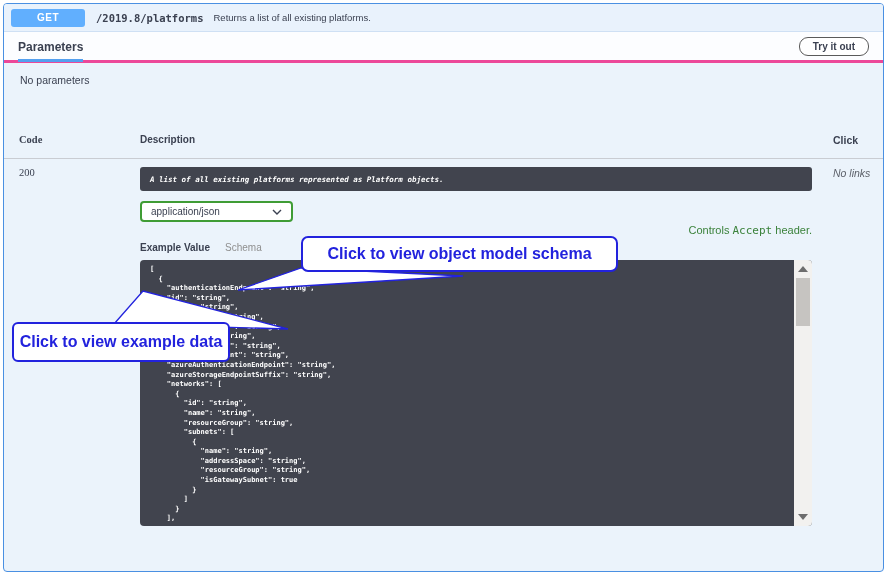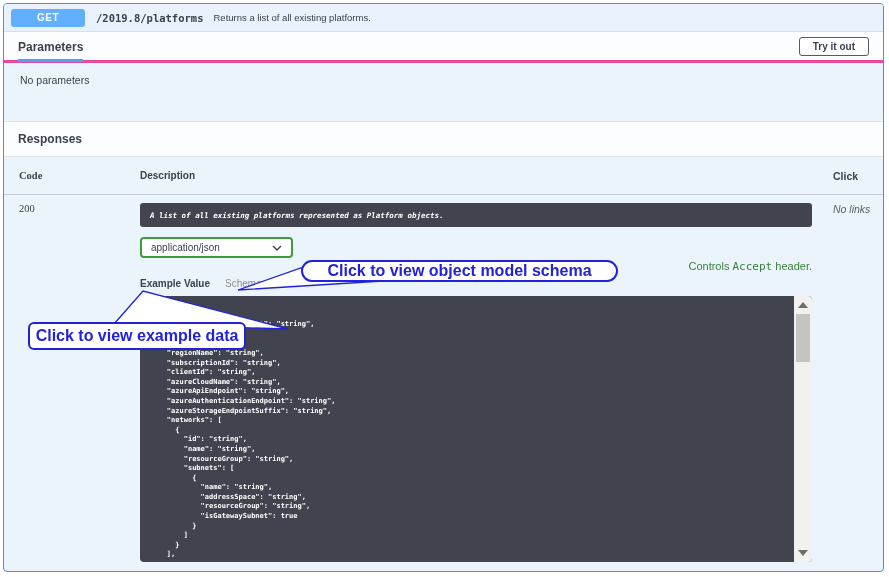--- a/index.html
+++ b/index.html
@@ -11,21 +11,21 @@
   .summary { height:28px; background:#e9f2fc; border-bottom:1px solid #cfe0f4; display:flex; align-items:center; padding-left:7px; }
   .badge-get { width:74px; height:18px; background:#61affe; color:#fff; font-weight:bold; font-size:10px; letter-spacing:.5px; border-radius:3px; display:flex; align-items:center; justify-content:center; cursor:pointer; }
   .path { margin-left:11px; font-family:"DejaVu Sans Mono", monospace; font-weight:bold; font-size:10.5px; color:#3b4151; }
   .path .ver { letter-spacing:0; }
   .summary-desc { margin-left:10px; font-size:9.5px; color:#3b4151; }
 
   
   .sec-head { background:#fcfdff; display:flex; align-items:center; justify-content:space-between; padding:0 14px; }
   .params-head { height:31px; border-bottom:3px solid #ec4899; align-items:flex-start; }
   .params-title { font-size:12px; font-weight:bold; padding:8px 0 5px 0; border-bottom:3px solid #54a0ef; }
-  .tryout-btn { margin-top:5px; background:#fff; border:1.5px solid #5a5a5a; border-radius:3px; font-size:10px; font-weight:bold; color:#3b4151; padding:3px 13px; cursor:pointer; }
+  .tryout-btn { margin-top:5px; background:#fff; border:1.5px solid #5a5a5a; border-radius:9px; font-size:10px; font-weight:bold; color:#3b4151; padding:3px 13px; cursor:pointer; }
 
   .params-body { height:58px; background:#ebf3fb; padding:11px 16px; font-size:10.5px; }
 
   .resp-head { height:36px; background:#fcfdff; border-top:1px solid #dde2e8; border-bottom:1px solid #e2e6ea; }
   .resp-title { font-size:12px; font-weight:bold; }
 
   .resp-body { background:#ebf3fb; }
   .thead { display:flex; height:38px; align-items:center; border-bottom:1px solid #c9ccd2; }
   .trow { display:flex; align-items:flex-start; padding-top:8px; }
   .c-code { width:136px; padding-left:15px; font-size:10.5px;font-family:Liberation Serif, serif; }
@@ -49,22 +49,22 @@
   .codeblock pre { padding:5px 0 0 10px; font-family:"DejaVu Sans Mono", monospace; font-weight:bold; font-size:7px; line-height:9.6px; color:#fff; white-space:pre; }
   .sb { position:absolute; top:0; right:0; bottom:0; width:18px; background:#f2f1ef; }
   .sb-up, .sb-down { position:absolute; left:4px; width:0; height:0; border-left:5px solid transparent; border-right:5px solid transparent; }
   .sb-up { top:6px; border-bottom:6px solid #6d6d6d; }
   .sb-down { bottom:6px; border-top:6px solid #6d6d6d; }
   .sb-thumb { position:absolute; top:18px; left:2px; width:14px; height:48px; background:#c6c4c1; }
 
   
   .tails { position:absolute; inset:0; width:881px; height:569px; z-index:5; pointer-events:none; }
   .callout { position:absolute; z-index:6; background:#fff; border:2px solid #2222dd; color:#2222dd; font-weight:bold; font-size:16px; display:flex; align-items:center; justify-content:center; }
-  .callout-schema { left:297px; top:256px; width:317px; height:22px; border-radius:13px; }
-  .callout-example { left:24px; top:318px; width:218px; height:28px; border-radius:6px; }
+  .callout-schema { left:297px; top:232px; width:317px; height:36px; border-radius:7px; }
+  .callout-example { left:8px; top:318px; width:218px; height:40px; border-radius:6px; }
 </style>
 </head>
 <body>
 
 <div class="opblock">
 
   <div class="summary">
     <div class="badge-get">GET</div>
     <div class="path"><span class="ver">/2019.8</span><span>/platforms</span></div>
     <div class="summary-desc">Returns a list of all existing platforms.</div>
@@ -72,23 +72,20 @@
 
   <div class="sec-head params-head">
     <div class="params-title">Parameters</div>
     <button class="tryout-btn">Try it out</button>
   </div>
 
   <div class="params-body">
     <span>No parameters</span>
   </div>
 
-  <div class="sec-head resp-head">
-    <div class="resp-title">Responses</div>
-  </div>
 
   <div class="resp-body">
     <div class="thead">
       <div class="c-code th">Code</div>
       <div class="c-desc th th-desc">Description</div>
       <div class="c-links th">Click</div>
     </div>
 
     <div class="trow">
       <div class="c-code">200</div>

